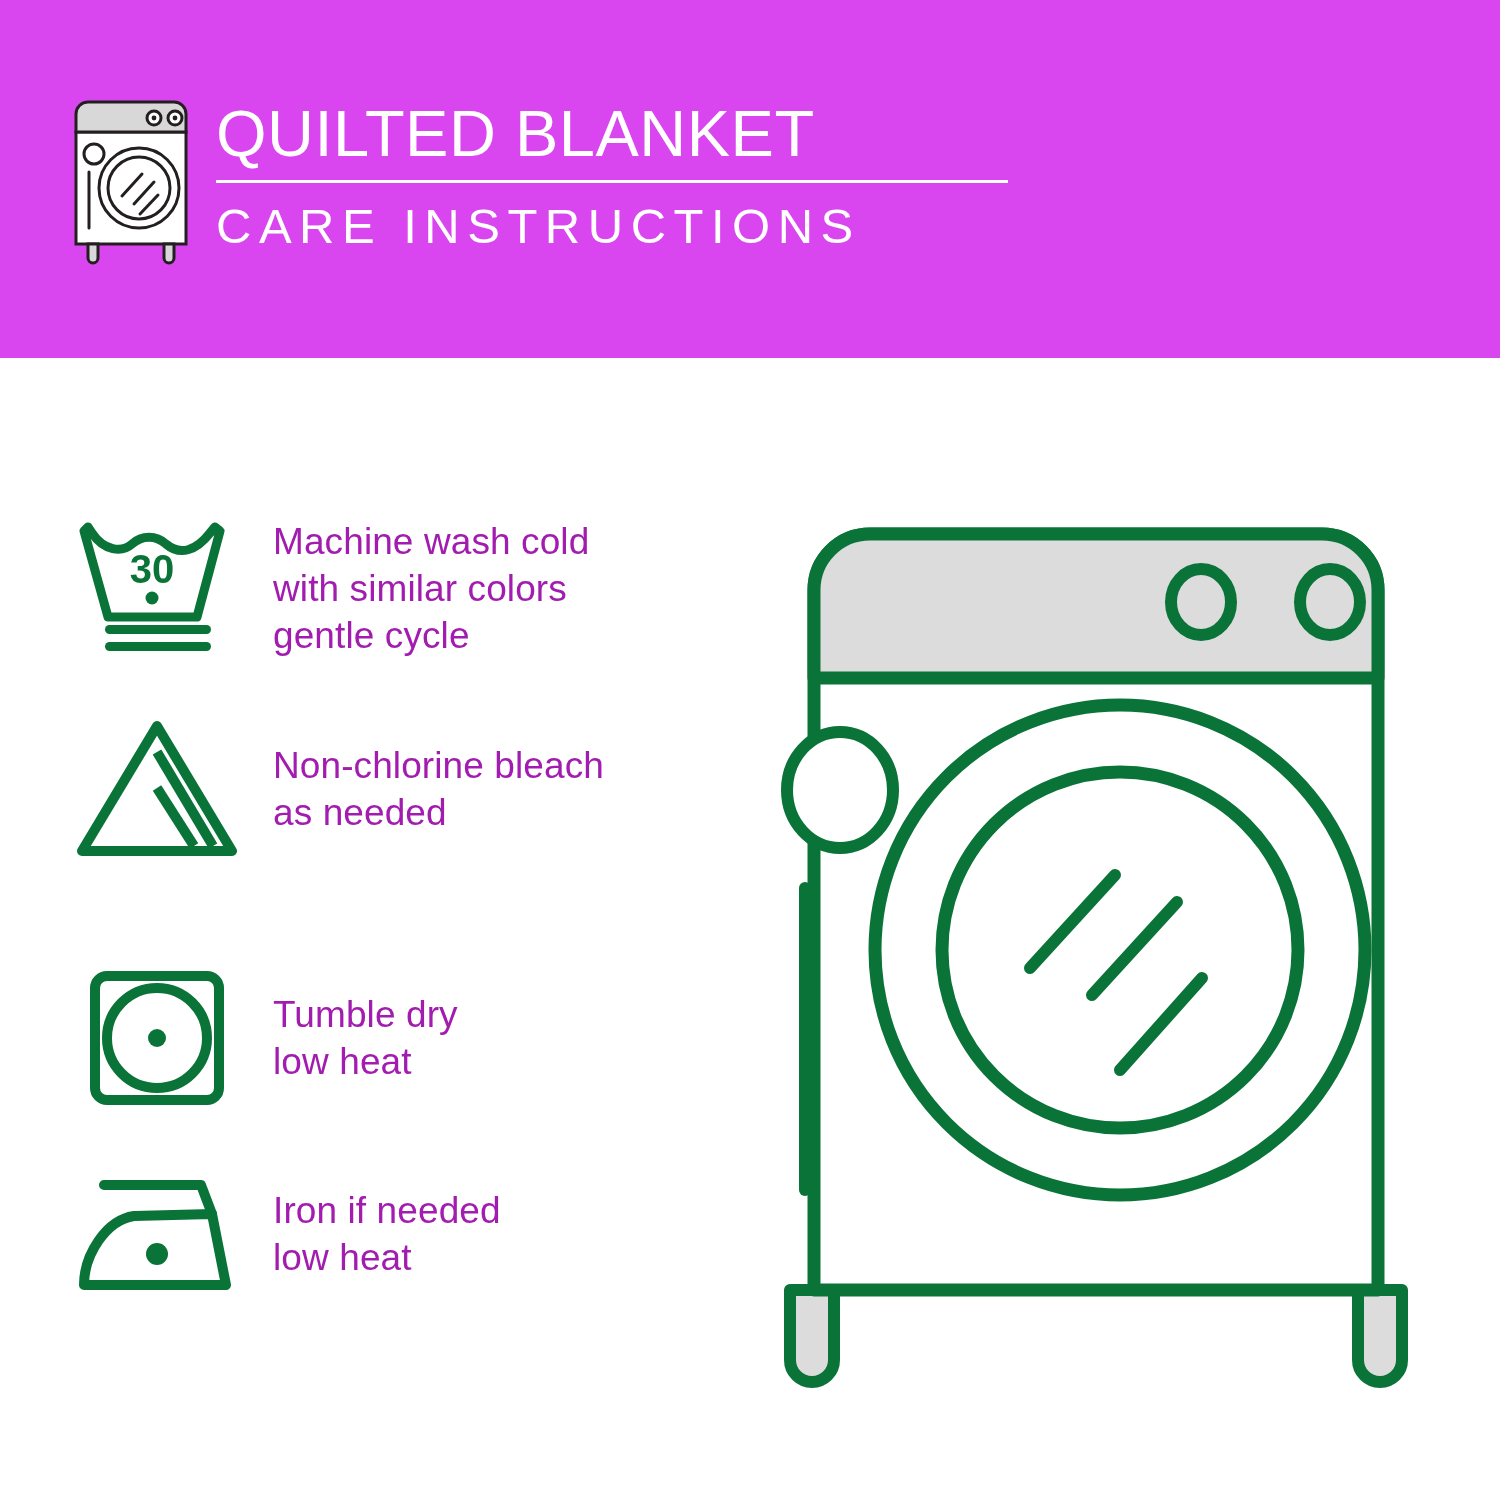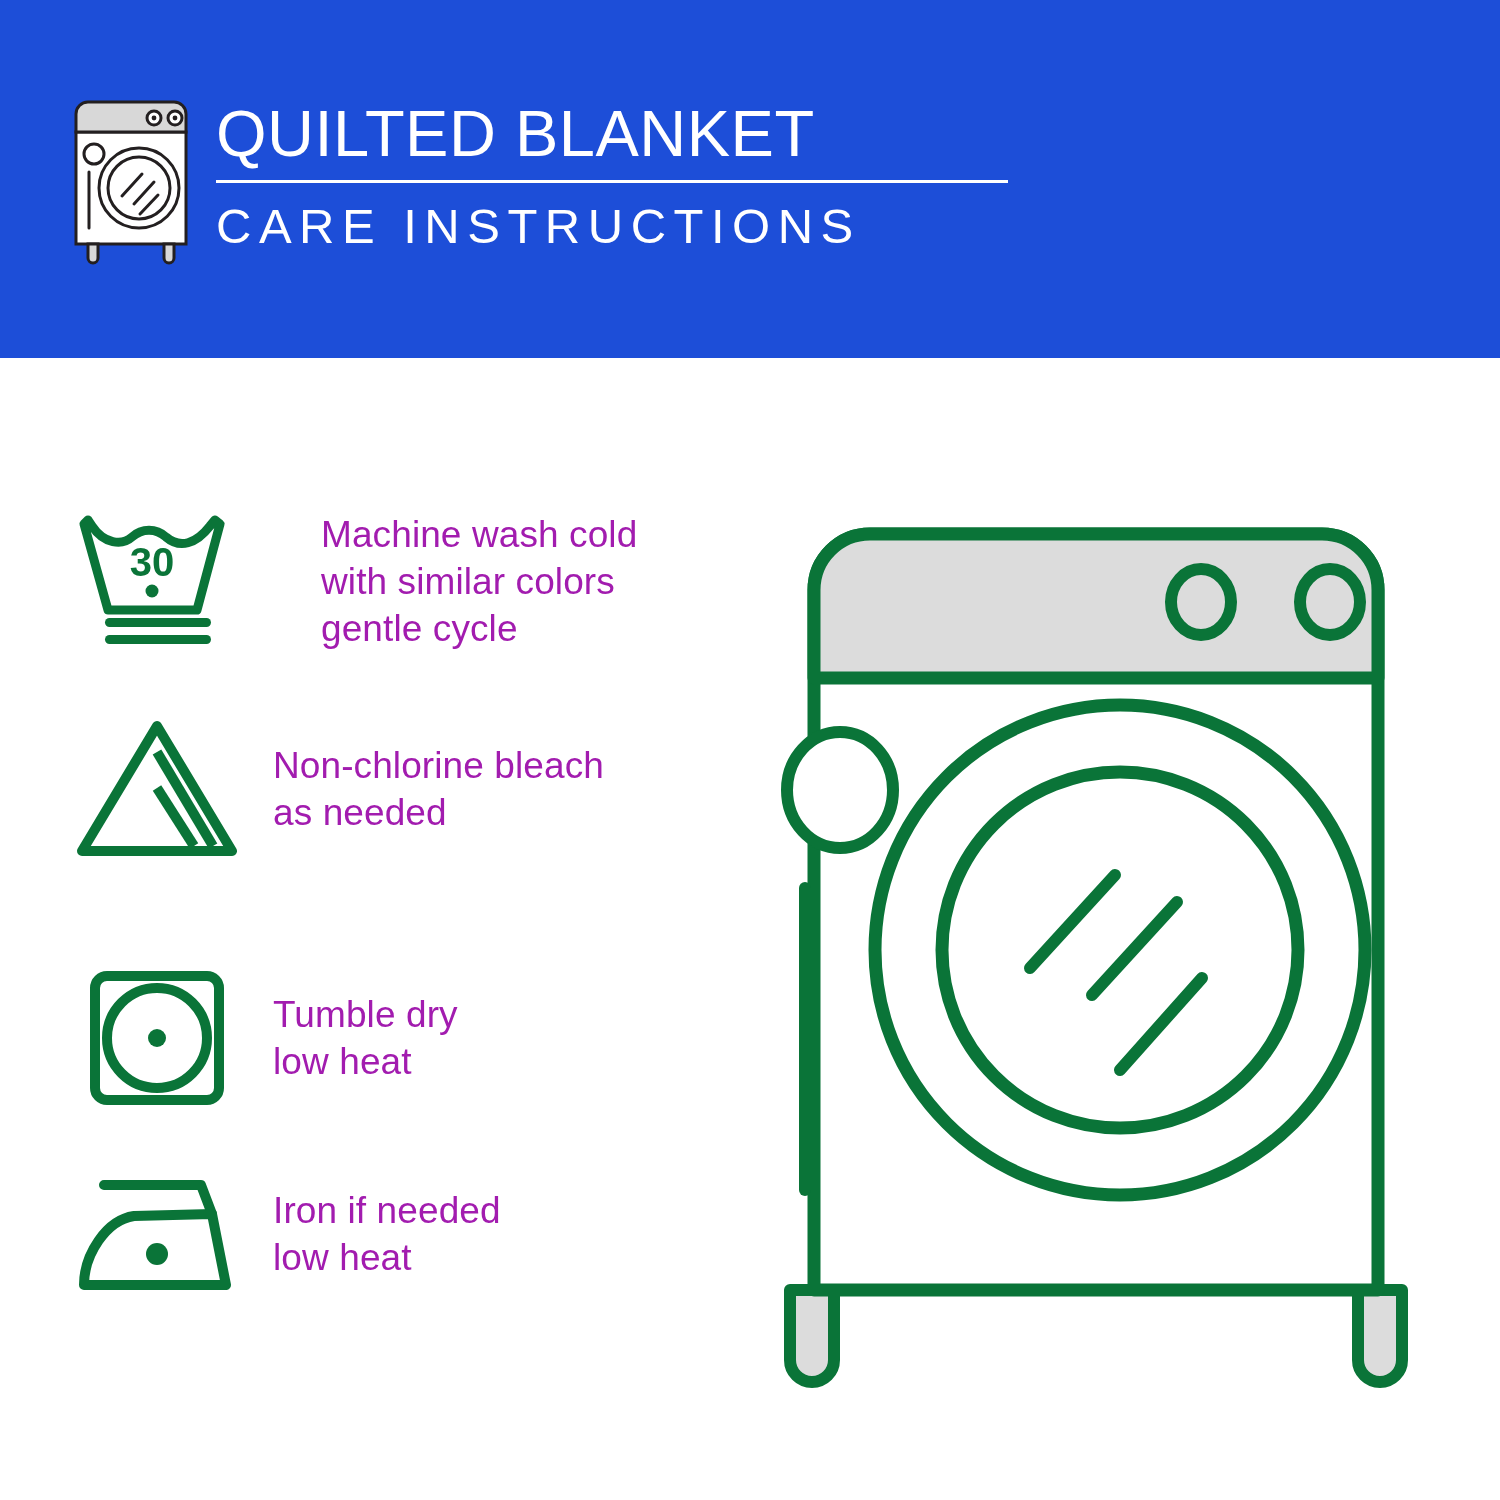--- a/index.html
+++ b/index.html
@@ -15,21 +15,21 @@
     position: relative;
   }
 
   
   .header {
     position: absolute;
     left: 0;
     top: 0;
     width: 1500px;
     height: 358px;
-    background: #1d4ed8;
+    background: #d946ef;
     box-sizing: border-box;
   }
   .header-inner {
     position: absolute;
     left: 62px;
     top: 96px;
     display: flex;
     align-items: flex-start;
   }
   .header-logo {
@@ -75,21 +75,21 @@
     width: 740px;
     height: 1142px;
   }
   .care-row {
     position: absolute;
     left: 70px;
     display: flex;
     align-items: center;
     width: 640px;
   }
-  .care-row-0 { top: 148px; gap: 48px; }
+  .care-row-0 { top: 155px; }
   .care-row-1 { top: 356px; }
   .care-row-2 { top: 605px; }
   .care-row-3 { top: 801px; }
 
   .care-symbol {
     flex: 0 0 auto;
     width: 175px;
     height: 150px;
     display: flex;
     align-items: center;

